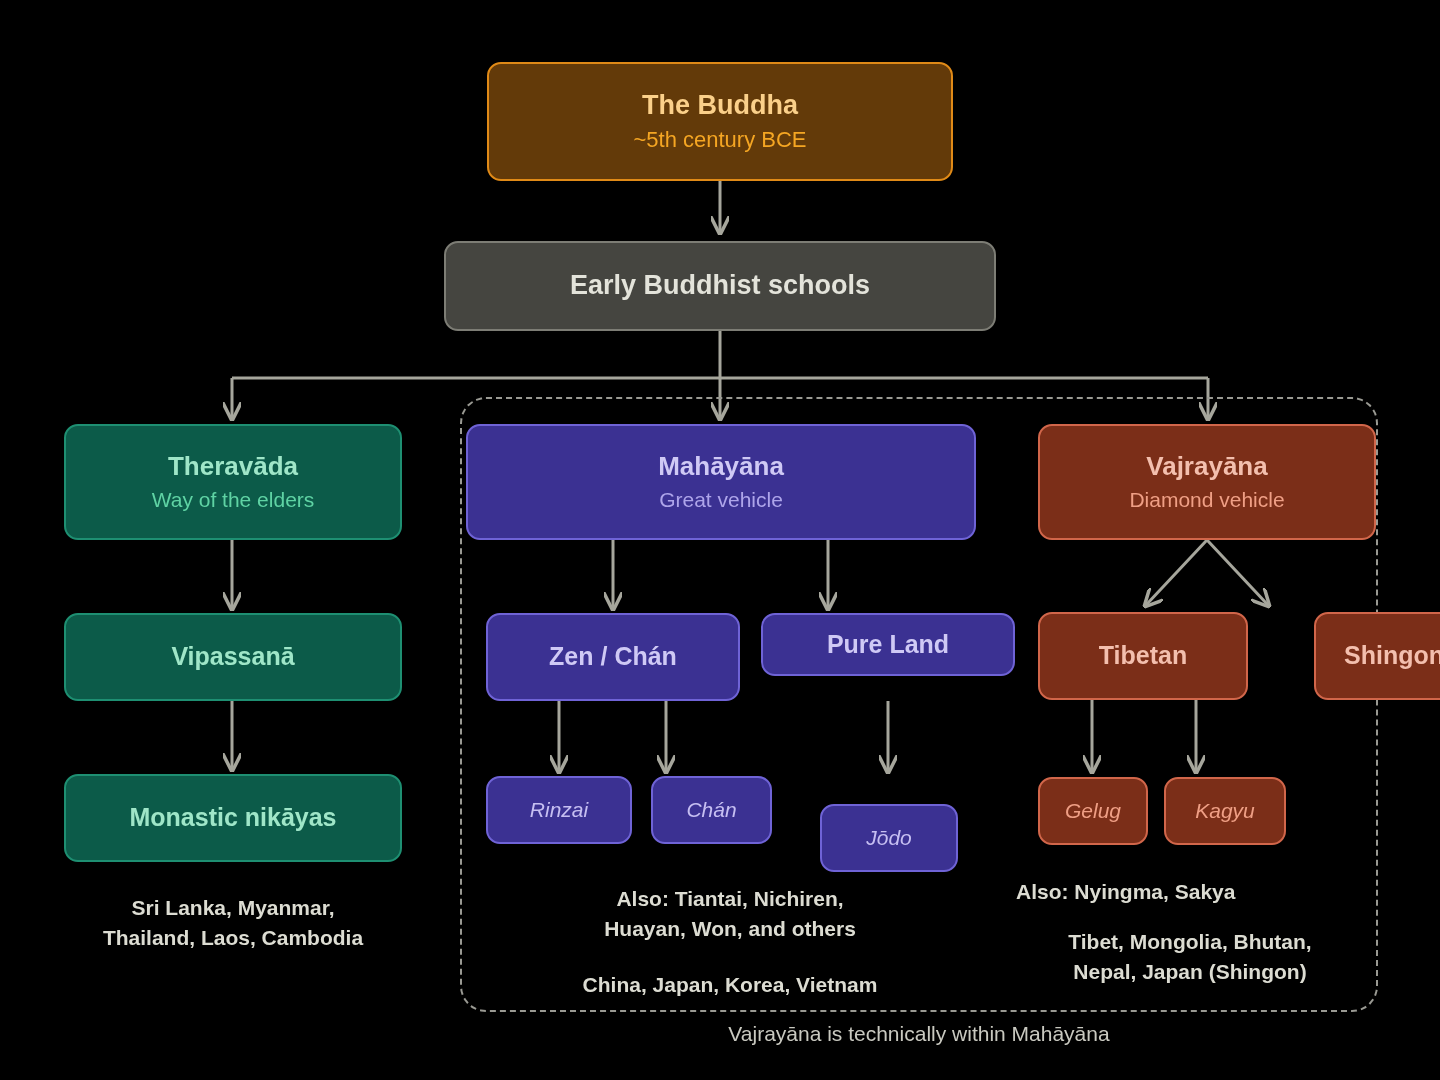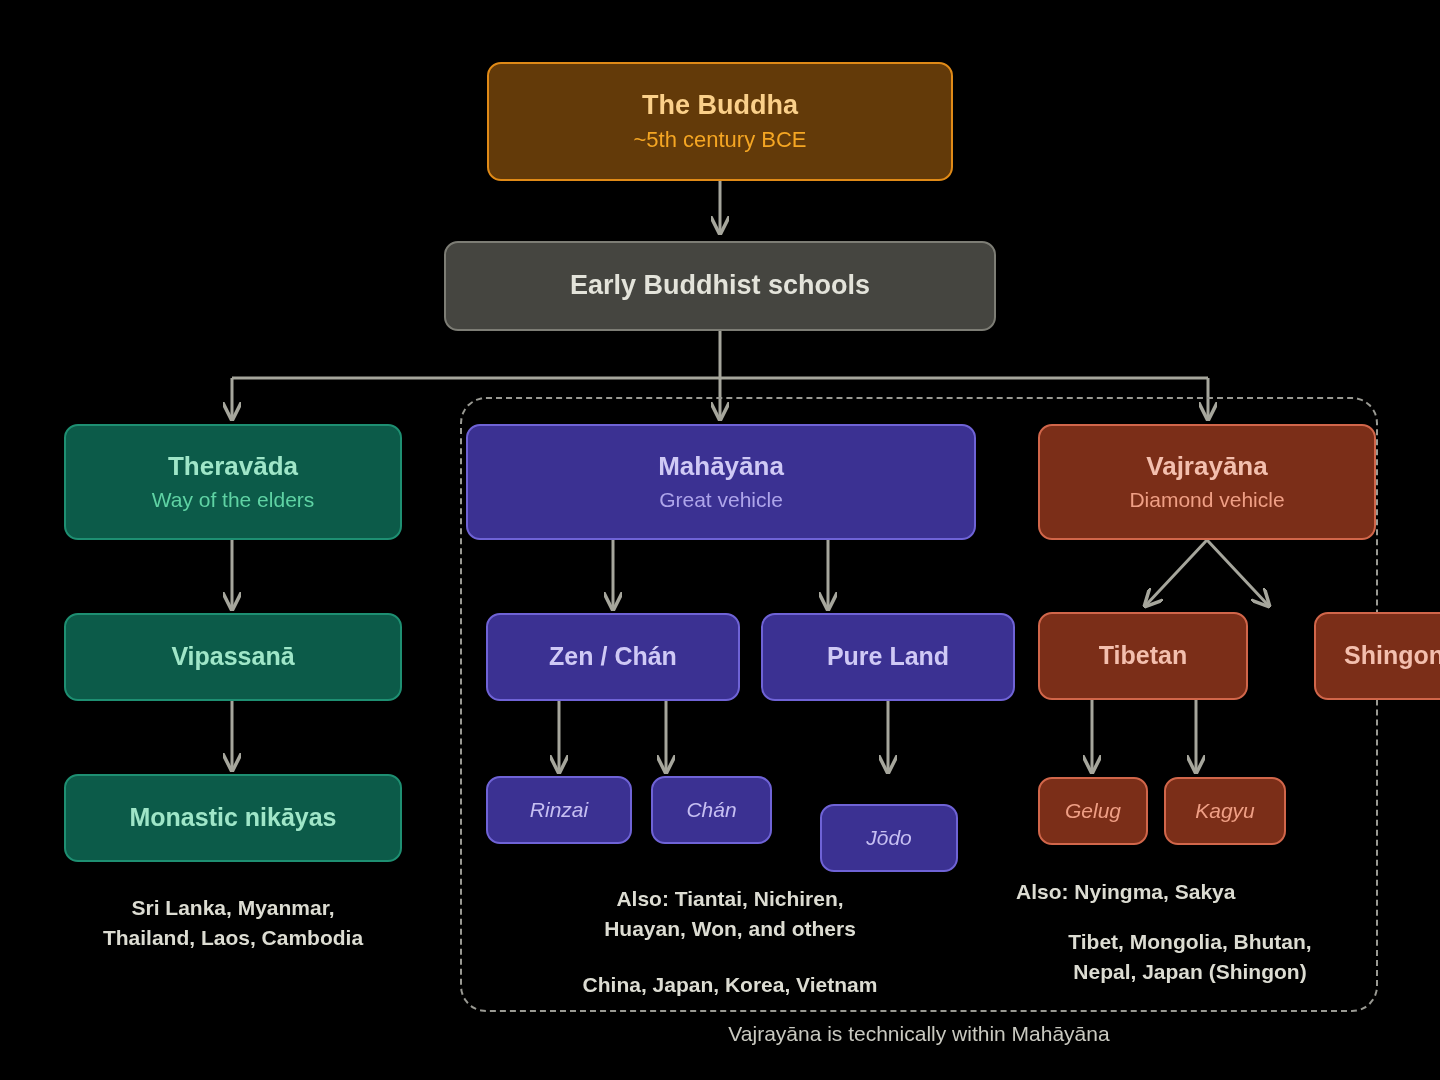--- a/index.html
+++ b/index.html
@@ -197,21 +197,21 @@
 
   <div class="node n-indigo tier-branch" style="left:466px; top:424px; width:510px; height:116px;">
     <span class="title">Mahāyāna</span>
     <span class="subtitle">Great vehicle</span>
   </div>
 
   <div class="node n-indigo tier-mid" style="left:486px; top:613px; width:254px; height:88px;">
     <span class="title">Zen / Chán</span>
   </div>
 
-  <div class="node n-indigo tier-mid" style="left:761px; top:613px; width:254px; height:88px;">
+  <div class="node n-indigo tier-mid" style="left:761px; top:613px; width:254px; height:63px;">
     <span class="title">Pure Land</span>
   </div>
 
   <div class="node n-indigo tier-leaf" style="left:486px; top:776px; width:146px; height:68px;">
     <span class="title">Rinzai</span>
   </div>
 
   <div class="node n-indigo tier-leaf" style="left:651px; top:776px; width:121px; height:68px;">
     <span class="title">Chán</span>
   </div>

